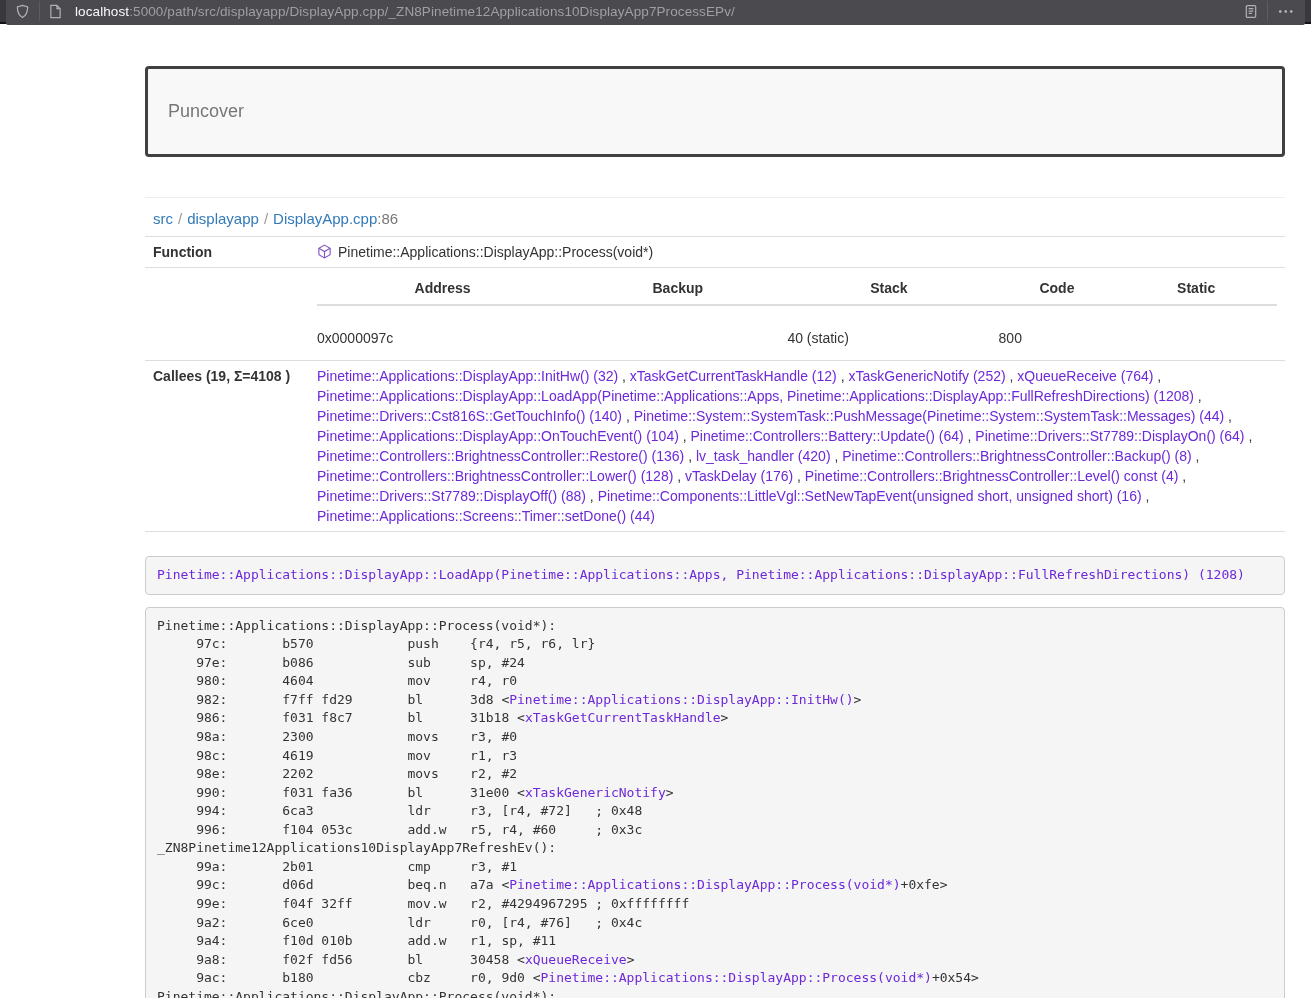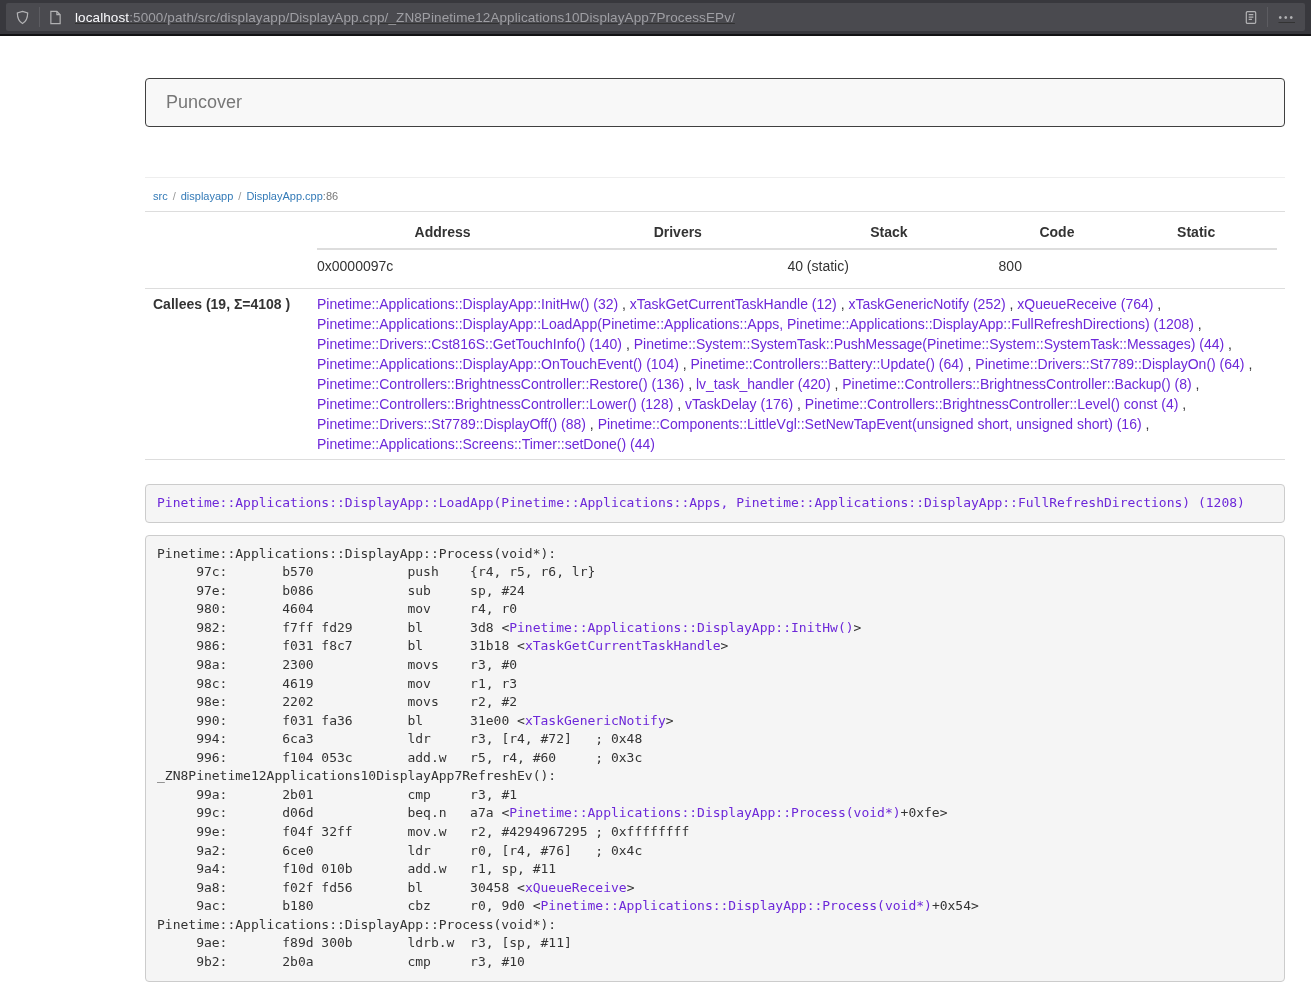--- a/index.html
+++ b/index.html
@@ -2,67 +2,67 @@
 <html><head>
 <meta charset="utf-8">
 <style>
   html, body { margin:0; padding:0; overflow:hidden; }
   body {
     width:1311px; height:998px; background:#ffffff;
     font-family:"Liberation Sans", sans-serif; color:#333;
   }
   
   .toolbar {
-    height:36px; background:#38383d; border-bottom:2px solid #121214;
-    display:flex; align-items:center; padding:0 6px; box-sizing:border-box;text-decoration:underline;
+    height:24px; background:#38383d; border-bottom:2px solid #121214;
+    display:flex; align-items:center; padding:0 6px; box-sizing:border-box;
   }
   .urlbar {
     flex:1; height:28px; background:#4a4a4f; border-radius:2px;
     display:flex; align-items:center; color:#b1b1b3; overflow:hidden;
   }
   .urlbar .icon-btn { padding:0 9px; display:flex; align-items:center; cursor:pointer; }
   .vdivider { width:1px; height:20px; background:#5c5c61; }
   .url-text {
     flex:1; font-size:13.5px; white-space:nowrap; overflow:hidden;
     margin-left:4px; letter-spacing:0.1px;
   }
   .url-host { color:#fbfbfe; }
   .url-rest { color:#9f9fa4; }
   .ellipsis { font-size:10px; letter-spacing:2px; color:#b1b1b3; padding:0 10px; cursor:pointer; }
   svg.glyph { display:block; }
 
   
   .content { margin:42px 21px 0 145px; width:1140px; }
   .navbar {
-    background:#f8f8f8; border:1px solid #404040; border-radius:4px;
-    padding:13px 20px; font-size:18px; color:#777; margin-bottom:50px;
+    background:#f8f8f8; border:3px solid #404040; border-radius:4px;
+    padding:32px 20px; font-size:18px; color:#777; margin-bottom:40px;
   }
   hr.rule { border:0; border-top:1px solid #eeeeee; margin:0 0 12px 0; }
-  .breadcrumb { font-size:11px; margin:0 0 9px 8px; color:#777; }
+  .breadcrumb { font-size:15px; margin:0 0 9px 8px; color:#777; }
   .breadcrumb a { color:#337ab7; text-decoration:none; }
   .breadcrumb .sep { color:#999; margin:0 5px; }
   .breadcrumb .suffix { color:#777; }
 
   
   table.func {
     width:100%; border-collapse:collapse; font-size:14px; color:#333;
     border-bottom:1px solid #ddd; margin-bottom:24px;
   }
   table.func > tbody > tr > th,
   table.func > tbody > tr > td {
     border-top:1px solid #ddd; padding:5px 8px; text-align:left;
     vertical-align:top; line-height:20px;
   }
   table.func > tbody > tr > th { width:148px; font-weight:bold; white-space:nowrap; }
   table.inner { width:100%; border-collapse:collapse; }
   table.inner th {
     font-weight:bold; text-align:center; padding:5px 8px 6px 0;
     border-bottom:2px solid #ddd; line-height:20px;
   }
-  table.inner td { padding:6px 8px 7px 0; line-height:20px; }
+  table.inner td { padding:22px 8px 7px 0; line-height:20px; }
   .col-address { width:27%; } .col-remarks { width:22%; }
   .col-stack { width:22%; } .col-code { width:13%; } .col-static { width:16%;margin-top:48px; }
   .fn-name { margin-left:6px; }
   .cube { vertical-align:-2px; }
   a.lnk { color:#6d28d9; text-decoration:none; cursor:pointer; }
   .callees { line-height:20px; }
 
   
   pre.codebox {
     background:#f5f5f5; border:1px solid #ccc; border-radius:4px;
@@ -109,27 +109,36 @@
 
   <hr class="rule">
 
   <div class="breadcrumb">
     <a href="#">src</a><span class="sep">/</span><a href="#">displayapp</a><span class="sep">/</span><a href="#">DisplayApp.cpp</a><span class="suffix">:86</span>
   </div>
 
   <table class="func">
     <tbody>
       <tr>
+        <th>Function</th>
+        <td>
+          <svg class="cube" width="15" height="15" viewBox="0 0 16 16" fill="none" stroke="#7d56c2" stroke-width="1.2">
+            <path d="M8 1.2 L14 4.6 V11.4 L8 14.8 L2 11.4 V4.6 Z"></path>
+            <path d="M2 4.6 L8 8 L14 4.6 M8 8 V14.8"></path>
+          </svg><span class="fn-name">Pinetime::Applications::DisplayApp::Process(void*)</span>
+        </td>
+      </tr>
+      <tr>
         <th></th>
         <td>
           <table class="inner">
             <thead>
               <tr>
                 <th class="col-address">Address</th>
-                <th class="col-remarks">Drivers</th>
+                <th class="col-remarks">Backup</th>
                 <th class="col-stack">Stack</th>
                 <th class="col-code">Code</th>
                 <th class="col-static">Static</th>
               </tr>
             </thead>
             <tbody>
               <tr>
                 <td>0x0000097c</td>
                 <td></td>
                 <td>40 (static)</td>

